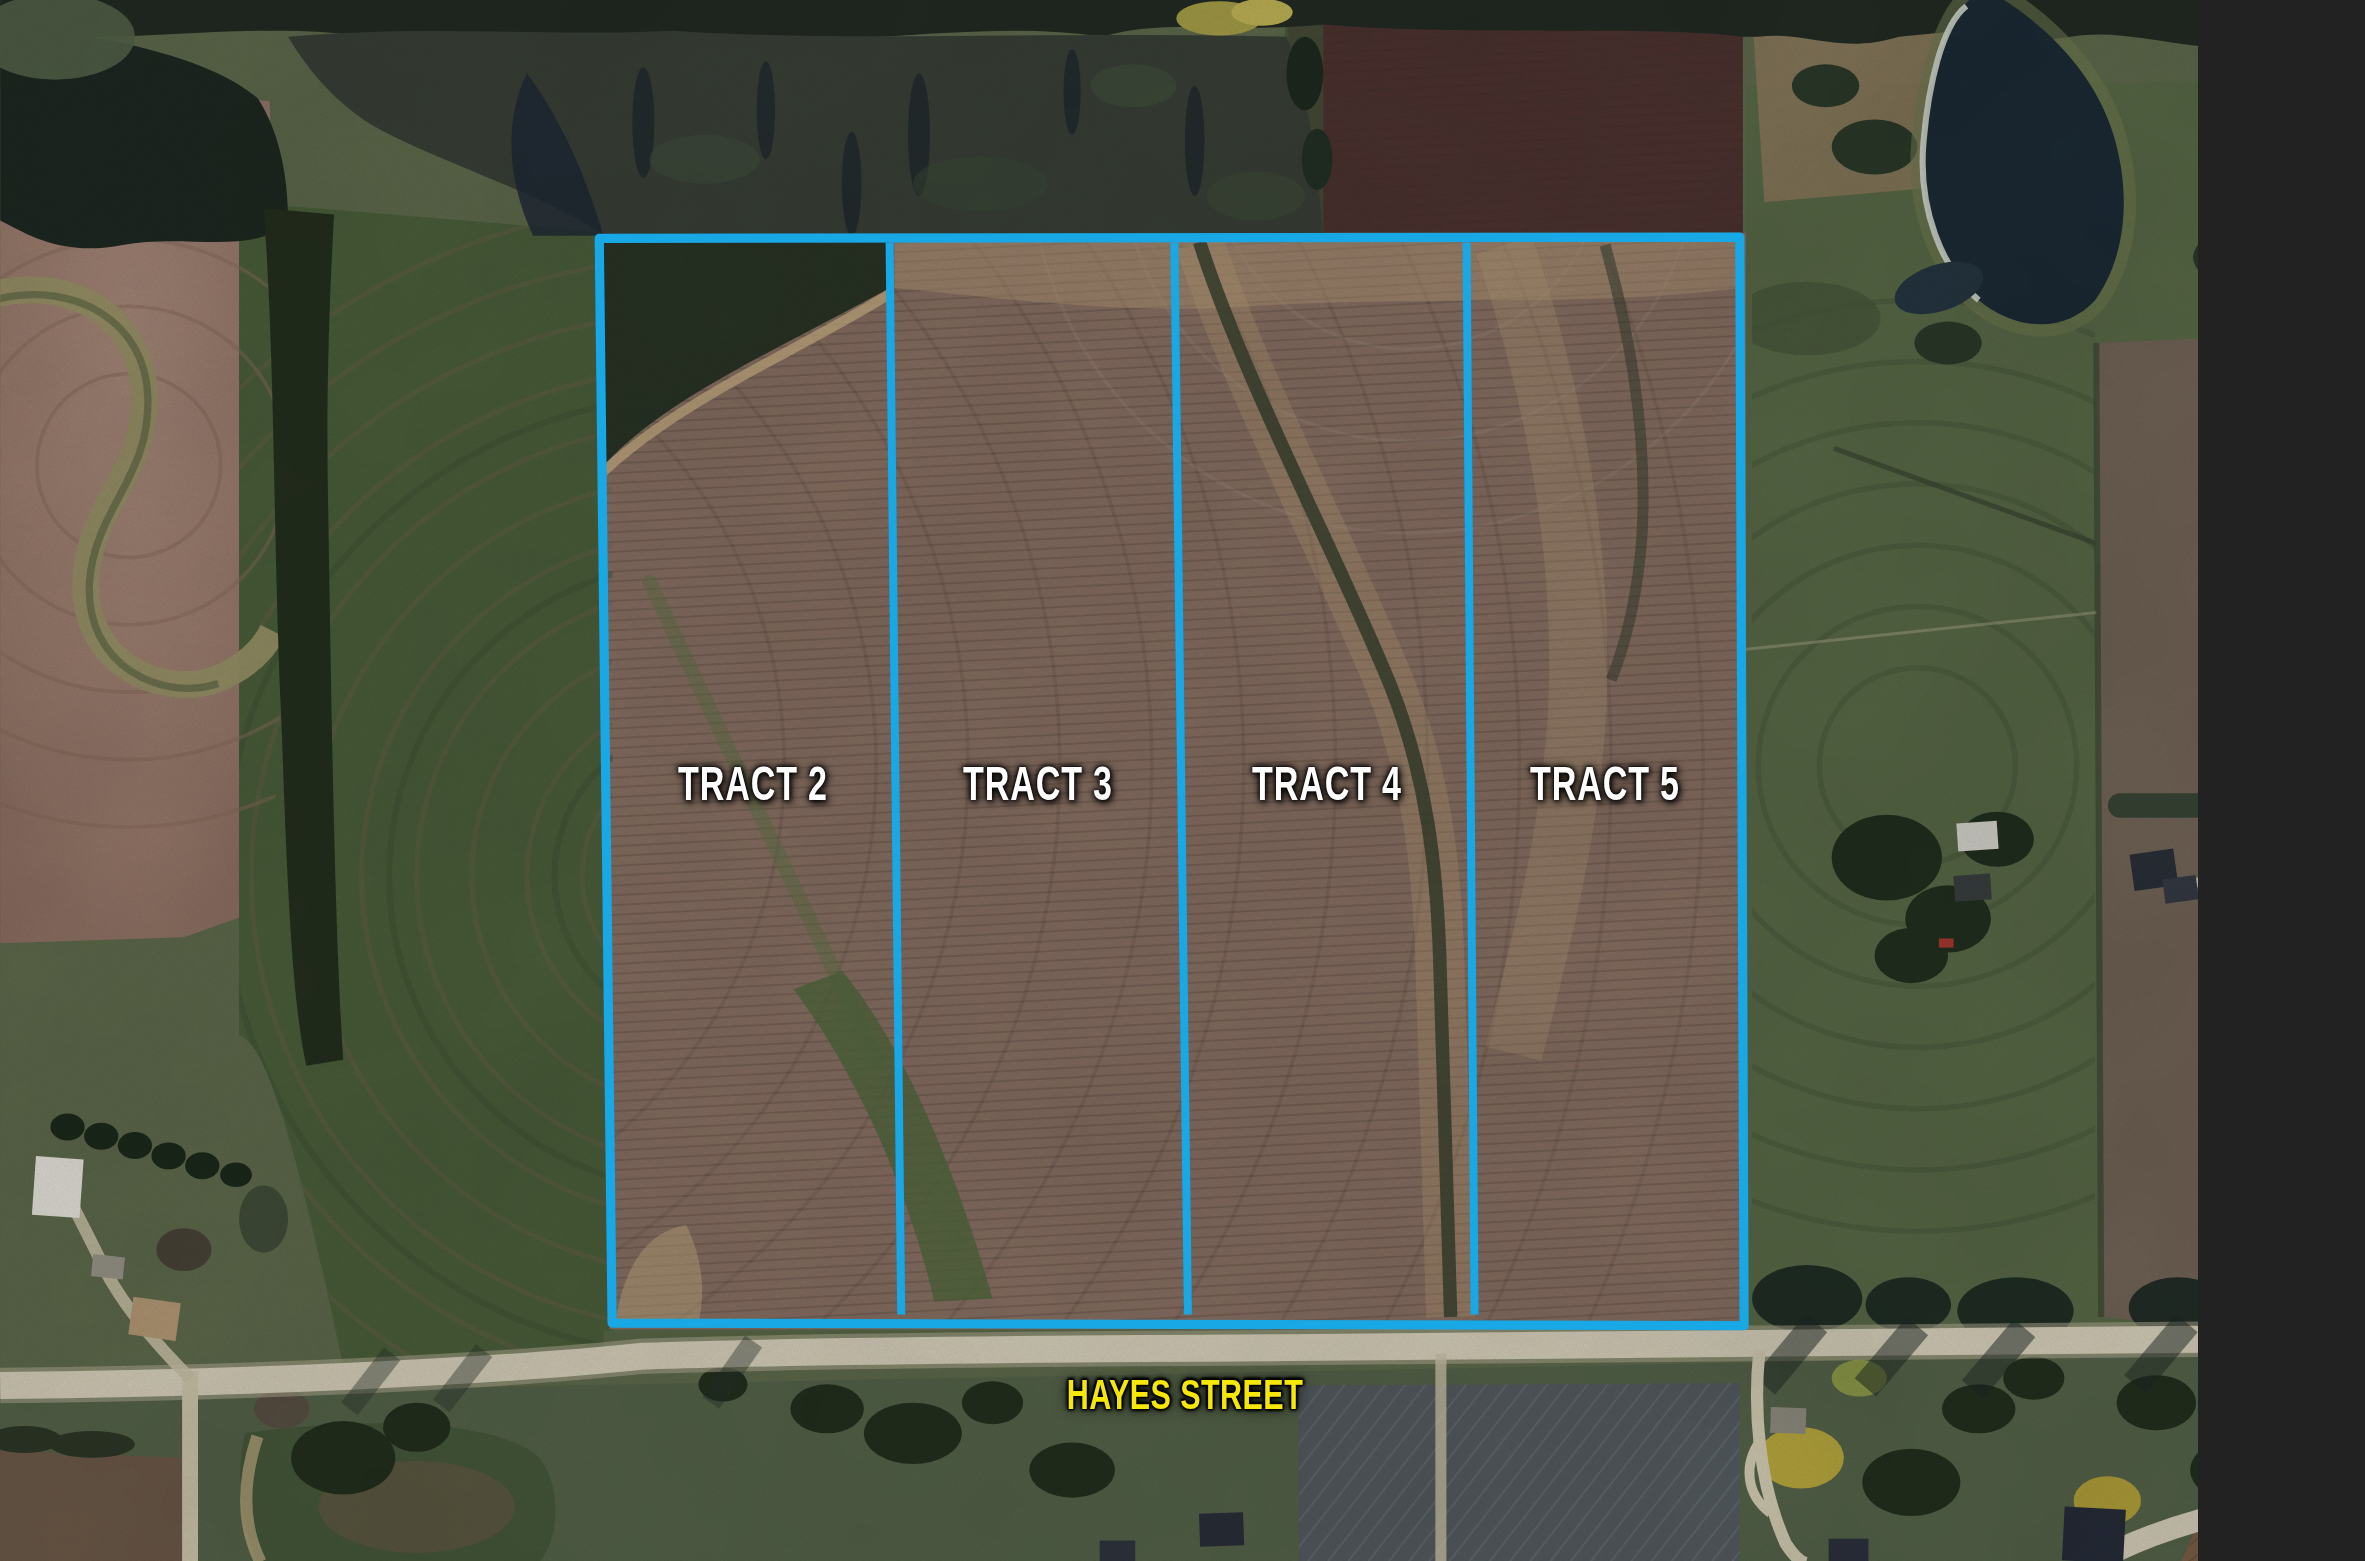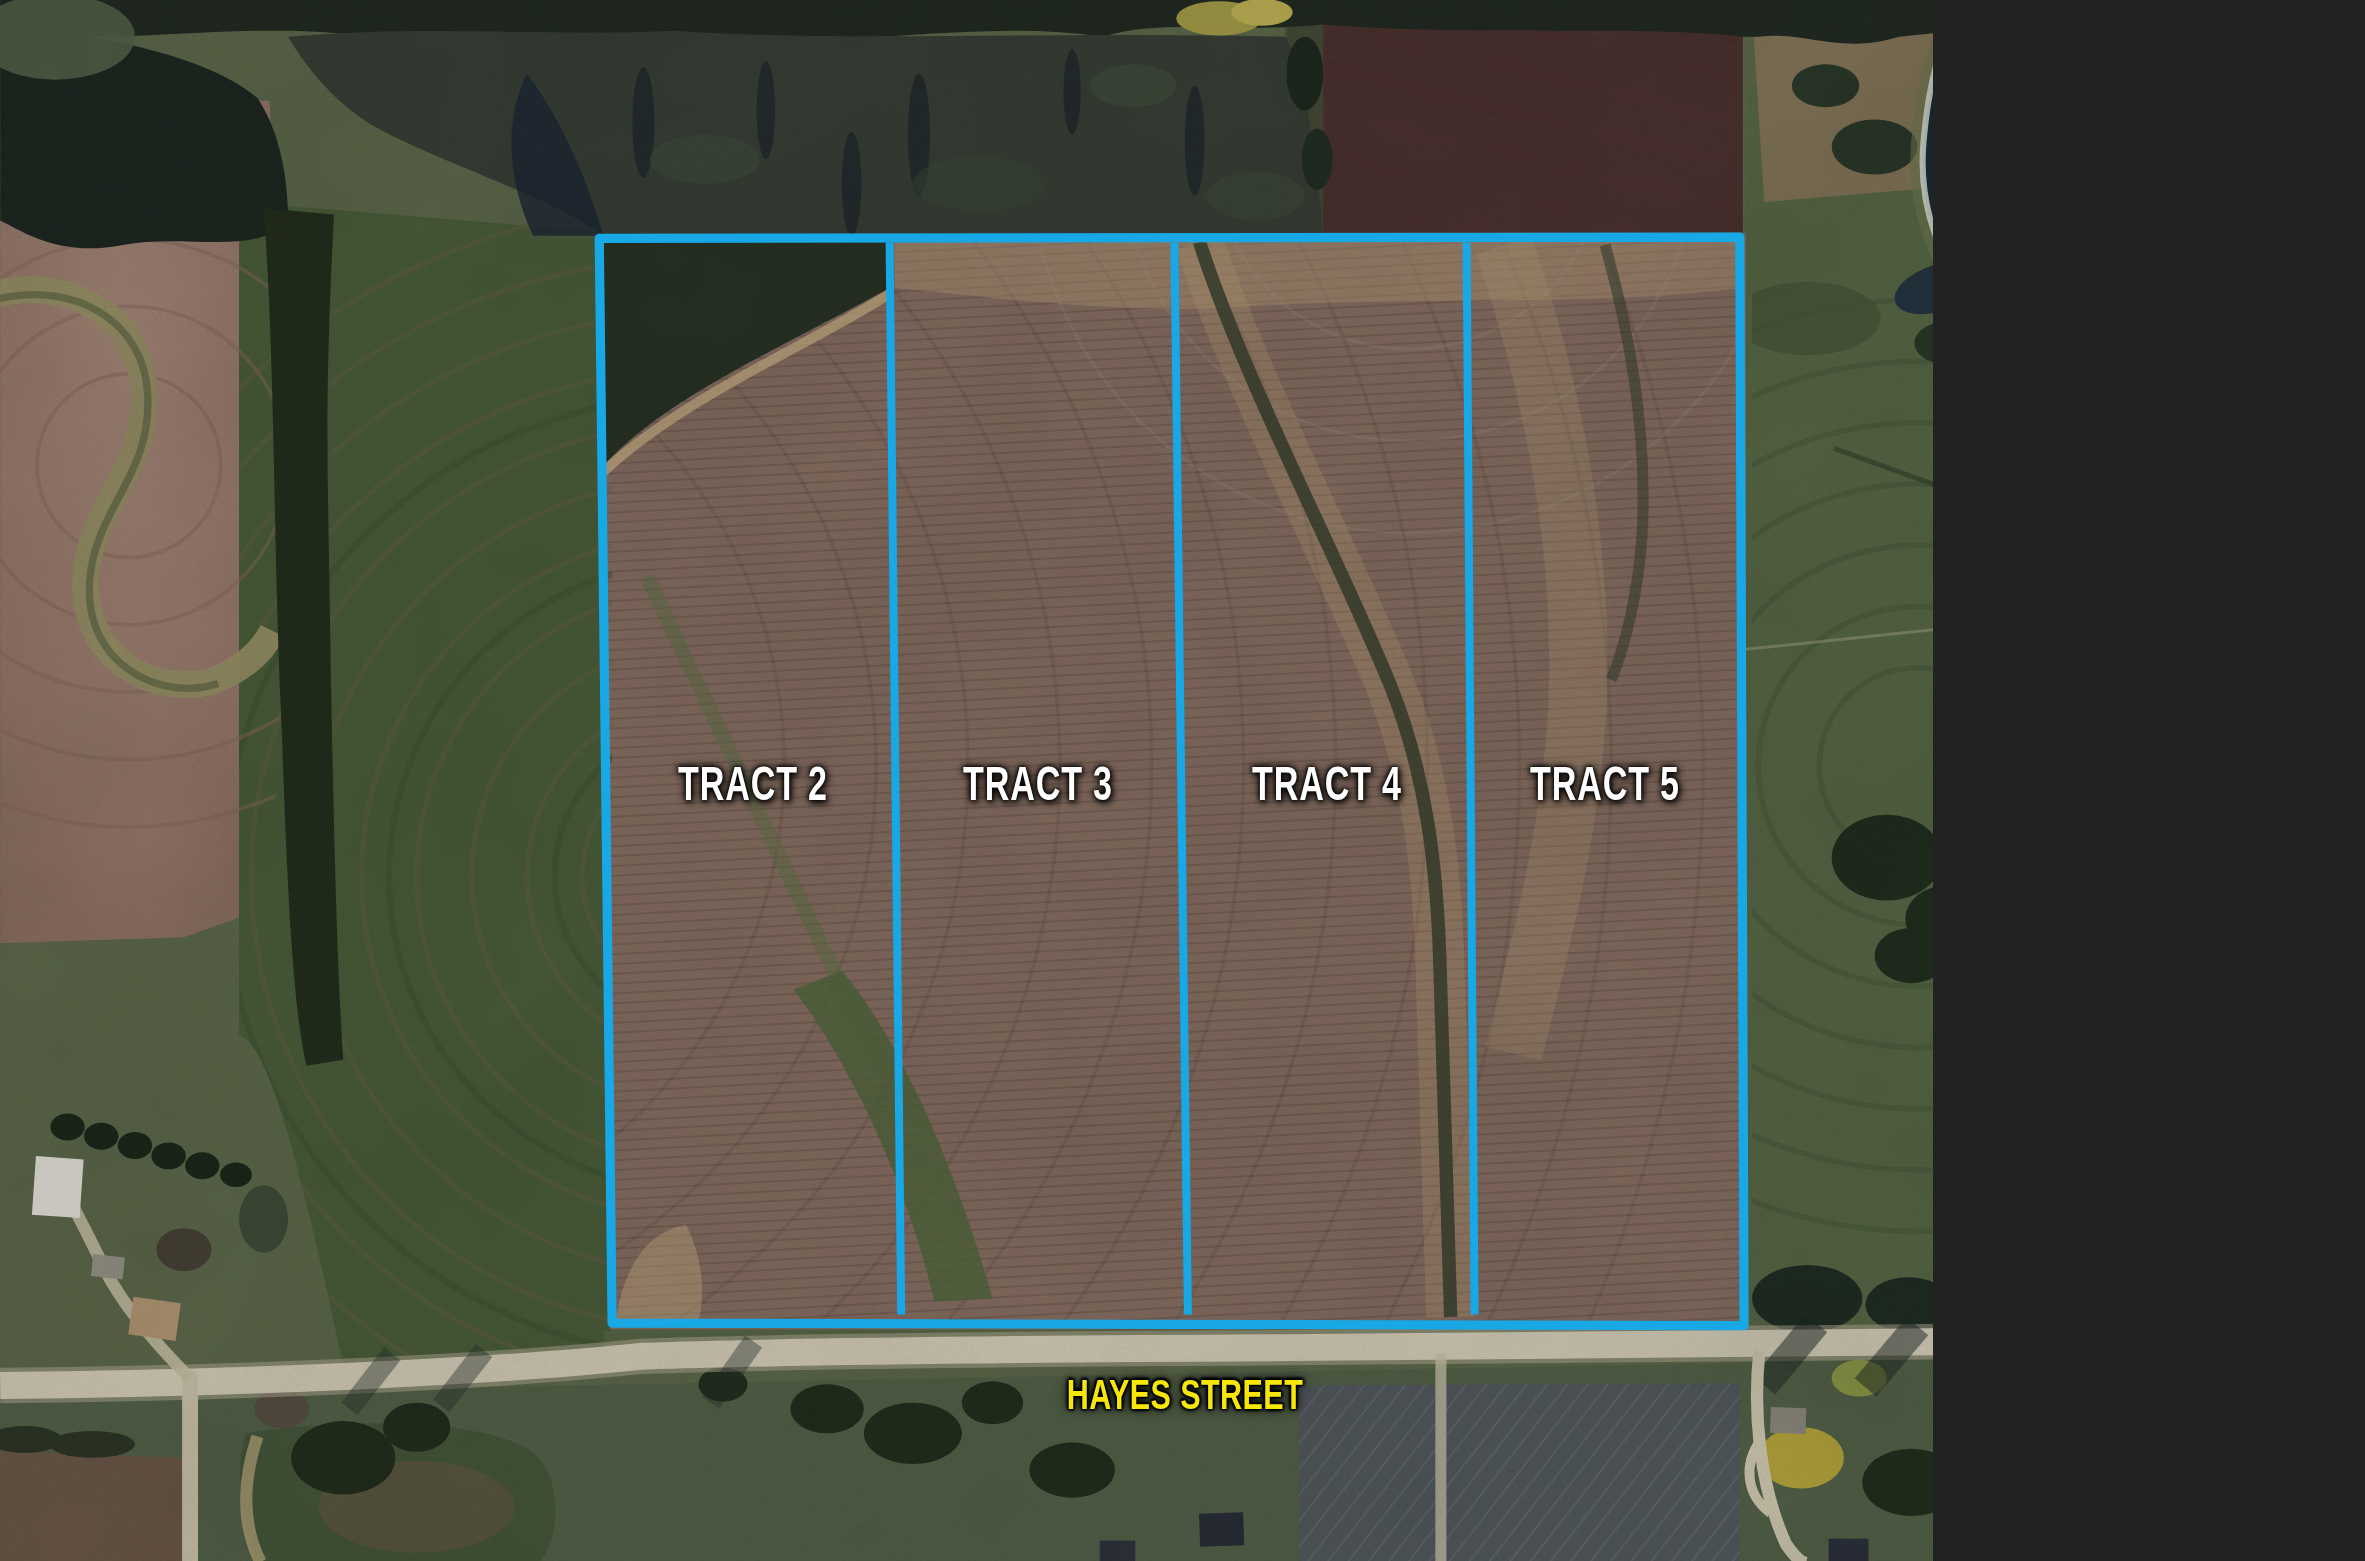--- a/index.html
+++ b/index.html
@@ -1,16 +1,16 @@
 <!DOCTYPE html>
 <html style="font-size:9.8px"><head>
 <meta charset="utf-8">
 <style>
   html,body{margin:0;padding:0;background:#222;}
-  .stage{position:relative;width:1933px;height:1562px;overflow:hidden;background:#5f6b4d;
+  .stage{position:relative;width:2198px;height:1562px;overflow:hidden;background:#5f6b4d;
          font-family:"Liberation Sans",sans-serif;}
   .layer{position:absolute;left:0;top:0;width:2366px;height:1562px;display:block;}
   .map-label{position:absolute;transform:translate(-50%,-50%) scaleX(0.71);
              font-family:"Liberation Sans",sans-serif;font-weight:bold;white-space:nowrap;line-height:1;}
   .tract-label{font-size:48px;letter-spacing:1.2px;
      text-shadow:0 0 11px rgba(0,0,0,.95),0 0 4.3px rgba(0,0,0,.85),2.5px 3.1px 7.4px rgba(0,0,0,.85),-1.2px -1.2px 4.9px rgba(0,0,0,.55);}
   .street-label{font-size:43px;letter-spacing:0.6px;
      text-shadow:0 0 3.7px #000,0 0 8px #000,1.8px 1.8px 3.1px #000,-1.8px -1.8px 3.1px #000,1.8px -1.8px 3.1px #000,-1.8px 1.8px 3.1px #000,0 0 16px rgba(0,0,0,.85);}
 </style>
 </head>

